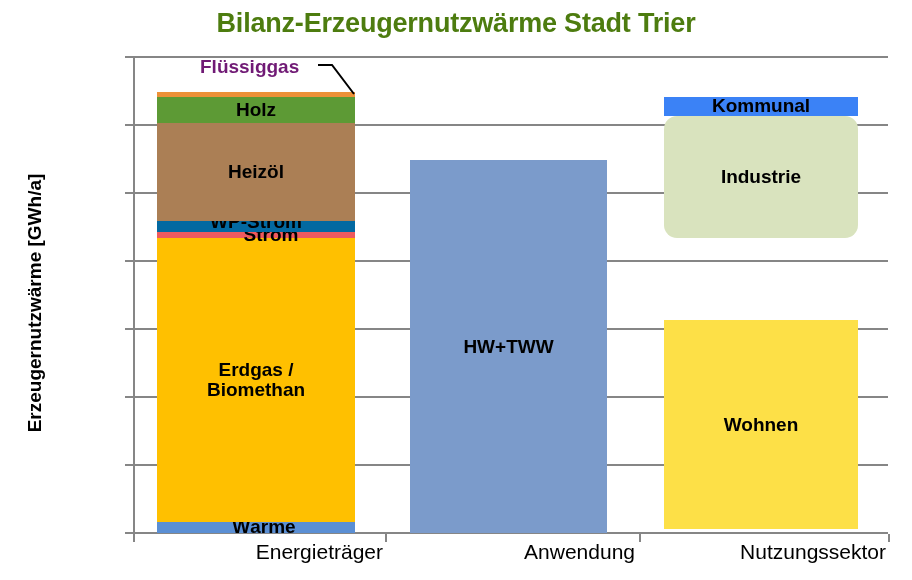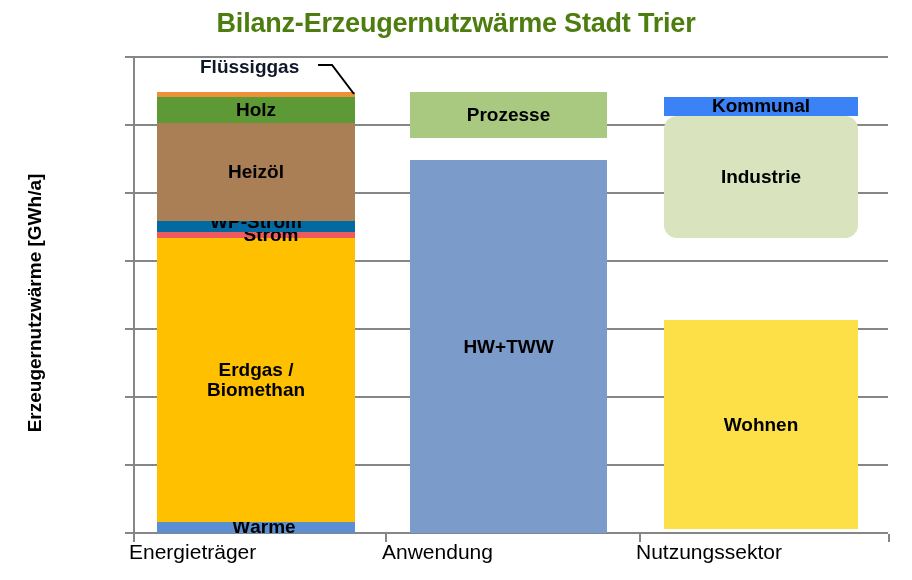--- a/index.html
+++ b/index.html
@@ -60,30 +60,30 @@
   }
   .seg-label{
     font-size:19px;font-weight:bold;color:#000;
     text-align:center;line-height:20px;white-space:pre-line;
     pointer-events:none;
   }
 
   
   .callout-label{
     position:absolute;
-    font-size:19px;font-weight:bold;color:#0f172a;white-space:nowrap;
+    font-size:19px;font-weight:bold;color:#701a75;white-space:nowrap;
   }
   .callout-svg{position:absolute;left:0;top:0;pointer-events:none;}
 
   
   .cat-labels{
     position:absolute;left:133px;top:540px;width:755px;height:36px;
   }
   .cat-label{
-    position:absolute;top:0;text-align:left;
+    position:absolute;top:0;text-align:right;
     font-size:21px;color:#000;white-space:nowrap;
   }
   .cat-sep{
     position:absolute;top:-6px;width:2px;height:8px;background:#868686;
   }
 </style>
 </head>
 <body>
 
 <div id="root">
@@ -131,23 +131,20 @@
         </div>
         <div class="seg" style="height: 25.5px; bottom: 410.38px; top: auto; background: rgb(93, 154, 53);">
           <div class="seg-label">Holz</div>
         </div>
         <div class="seg" style="height: 5.1px; bottom: 435.88px; top: auto; background: rgb(237, 145, 56);"></div>
       </div>
       <div class="bar" style="left: 277px; width: 197px; height: 476px;">
         <div class="seg" style="height: 373px; bottom: 0px; top: auto; background: rgb(123, 155, 203);">
           <div class="seg-label">HW+TWW</div>
         </div>
-        <div class="seg" style="height: 45.9px; bottom: 395.08px; top: auto; background: rgb(168, 201, 127);">
-          <div class="seg-label">Prozesse</div>
-        </div>
       </div>
       <div class="bar" style="left: 531px; width: 194px; height: 476px;">
         <div class="seg" style="height: 209px; bottom: 4px; top: auto; background: #fde047;">
           <div class="seg-label">Wohnen</div>
         </div>
         <div class="seg" style="height: 122.4px; bottom: 294.78px; top: auto; background: rgb(217, 227, 190); border-radius: 13px;">
           <div class="seg-label">Industrie</div>
         </div>
         <div class="seg" style="height: 19px; bottom: 417.18px; top: auto; background: #3b82f6;">
           <div class="seg-label">Kommunal</div>

